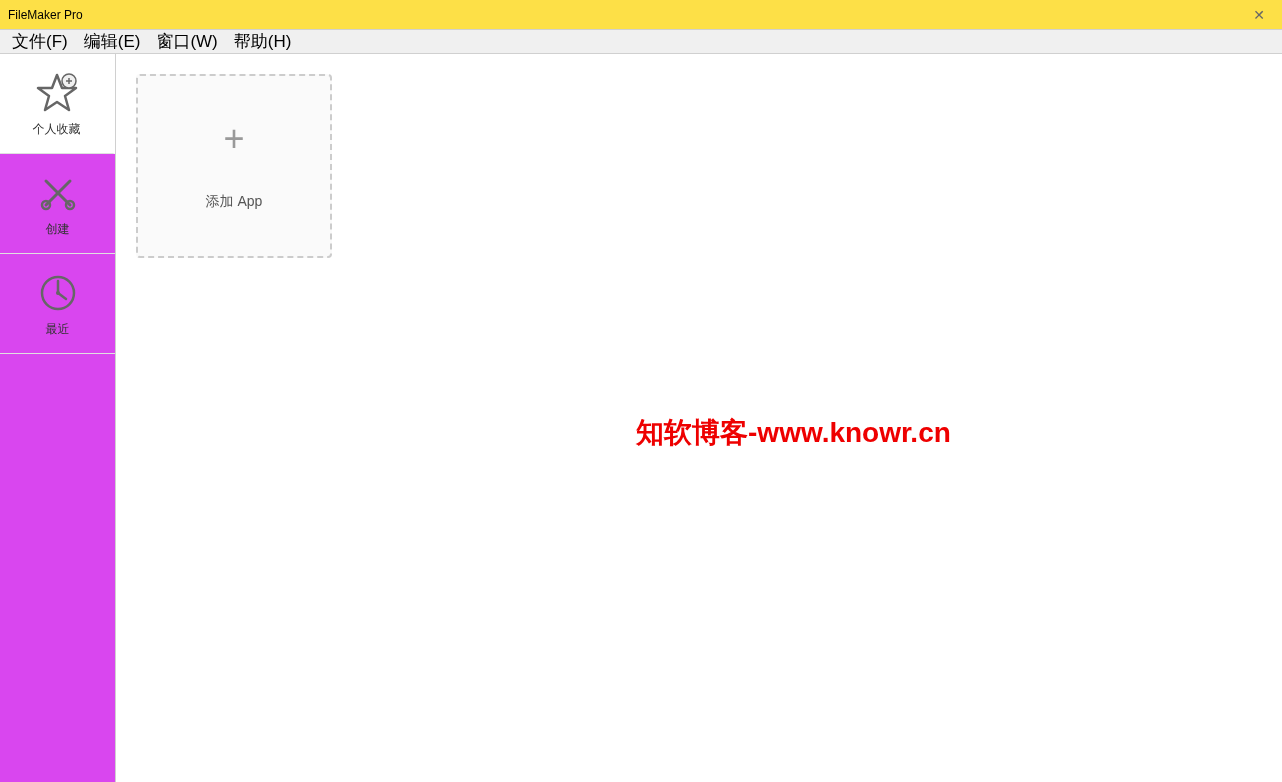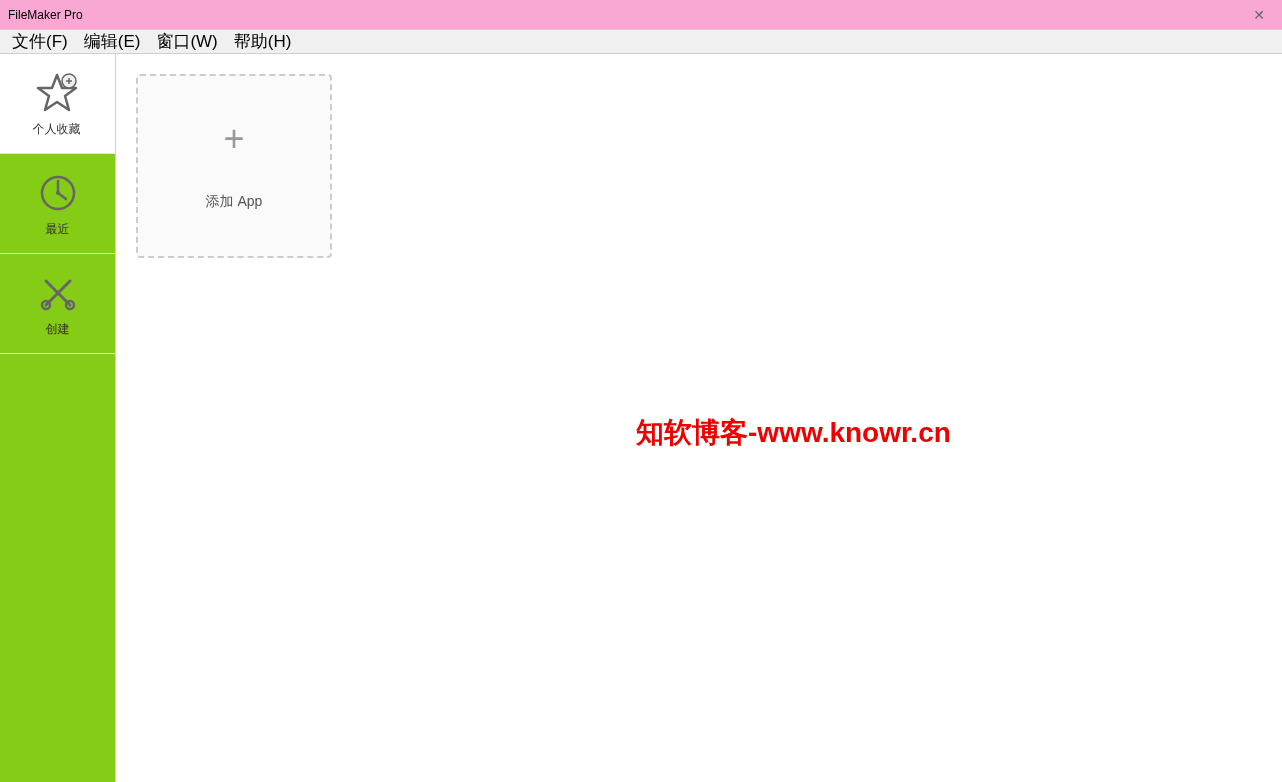--- a/index.html
+++ b/index.html
@@ -14,21 +14,21 @@
       width: 1282px;
       height: 782px;
       overflow: hidden;
       display: flex;
       flex-direction: column;
     }
 
     
     .title-bar {
       height: 30px;
-      background: #f9a8d4;
+      background: #fde047;
       display: flex;
       align-items: center;
       justify-content: space-between;
       padding: 0 8px;
       border-bottom: 1px solid #d0d0d0;
       flex-shrink: 0;
     }
 
     .title-bar-left {
       display: flex;
@@ -81,21 +81,21 @@
     
     .main-layout {
       display: flex;
       flex: 1;
       overflow: hidden;
     }
 
     
     .sidebar {
       width: 116px;
-      background: #84cc16;
+      background: #d946ef;
       display: flex;
       flex-direction: column;
       border-right: 1px solid #d0d0d0;
       flex-shrink: 0;
     }
 
     .sidebar-item {
       display: flex;
       flex-direction: column;
       align-items: center;
@@ -221,45 +221,45 @@
           <line x1="34" y1="7" x2="34" y2="13" stroke="#666" stroke-width="1.5"></line>
           <line x1="31" y1="10" x2="37" y2="10" stroke="#666" stroke-width="1.5"></line>
         </svg>
       </div>
       <span class="sidebar-label">个人收藏</span>
     </div>
 
     <div class="sidebar-item">
       <div class="sidebar-icon">
         <svg width="40" height="40" viewBox="0 0 40 40">
+
+          <line x1="8" y1="8" x2="32" y2="32" stroke="#666" stroke-width="3" stroke-linecap="round"></line>
+
+          <line x1="32" y1="8" x2="8" y2="32" stroke="#666" stroke-width="3" stroke-linecap="round"></line>
+
+          <circle cx="8" cy="32" r="4" fill="none" stroke="#666" stroke-width="2.5"></circle>
+          <circle cx="32" cy="32" r="4" fill="none" stroke="#666" stroke-width="2.5"></circle>
+        </svg>
+      </div>
+      <span class="sidebar-label">创建</span>
+    </div>
+
+    <div class="sidebar-item">
+      <div class="sidebar-icon">
+        <svg width="40" height="40" viewBox="0 0 40 40">
           <circle cx="20" cy="20" r="16" fill="none" stroke="#666" stroke-width="2.5"></circle>
 
           <line x1="20" y1="20" x2="20" y2="8" stroke="#666" stroke-width="2.5" stroke-linecap="round"></line>
           <line x1="20" y1="20" x2="28" y2="26" stroke="#666" stroke-width="2.5" stroke-linecap="round"></line>
           <circle cx="20" cy="20" r="2" fill="#666"></circle>
         </svg>
       </div>
       <span class="sidebar-label">最近</span>
     </div>
 
-    <div class="sidebar-item">
-      <div class="sidebar-icon">
-        <svg width="40" height="40" viewBox="0 0 40 40">
-
-          <line x1="8" y1="8" x2="32" y2="32" stroke="#666" stroke-width="3" stroke-linecap="round"></line>
-
-          <line x1="32" y1="8" x2="8" y2="32" stroke="#666" stroke-width="3" stroke-linecap="round"></line>
-
-          <circle cx="8" cy="32" r="4" fill="none" stroke="#666" stroke-width="2.5"></circle>
-          <circle cx="32" cy="32" r="4" fill="none" stroke="#666" stroke-width="2.5"></circle>
-        </svg>
-      </div>
-      <span class="sidebar-label">创建</span>
-    </div>
-
   </div>
 
   <div class="content-area">
     <div class="app-grid">
 
       <div class="add-app-card">
         <div class="add-app-plus">+</div>
         <div class="add-app-label">添加 App</div>
       </div>
     </div>

